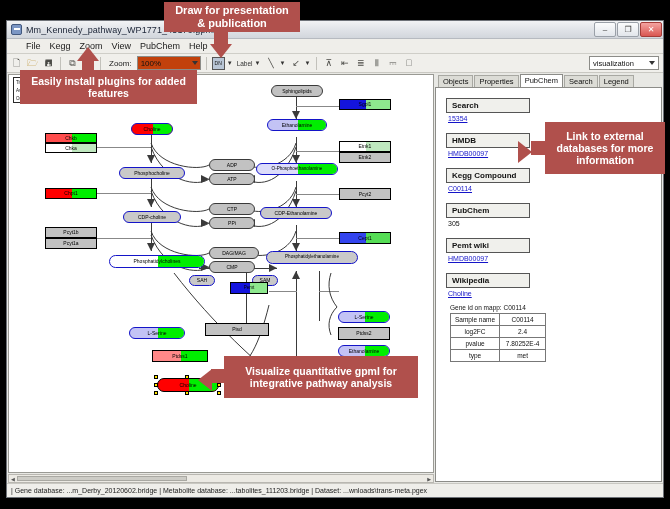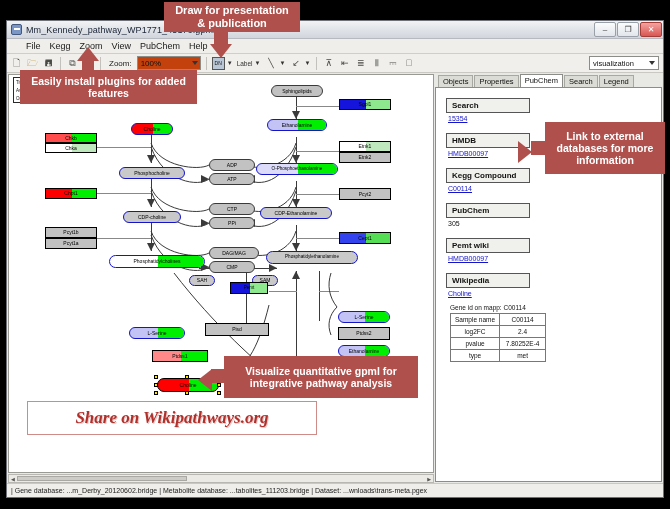--- a/index.html
+++ b/index.html
@@ -446,21 +446,20 @@
 
           <div class="gene node" style="left:196px;top:248px;width:64px;height:13px">Pisd</div>
 
           <div class="gene node" style="left:329px;top:252px;width:52px;height:13px">Ptdss2</div>
 
           <div class="gene node" style="left:143px;top:275px;width:56px;height:12px;background:#ff8888;overflow:hidden">
             <div class="half" style="left:28px;right:0;background:#00ee00"></div>
             <span style="position:relative;z-index:2">Ptdss1</span>
           </div>
 
-          <div id="share-banner" style="left:18px;top:326px;width:290px;height:34px">Share on Wikipathways.org</div>
 
         </div>
       </div>
 
       <div id="scroll-h">
         <span class="lt">◀</span>
         <div class="thumb"></div>
         <span class="rt">▶</span>
       </div>
     </div>

